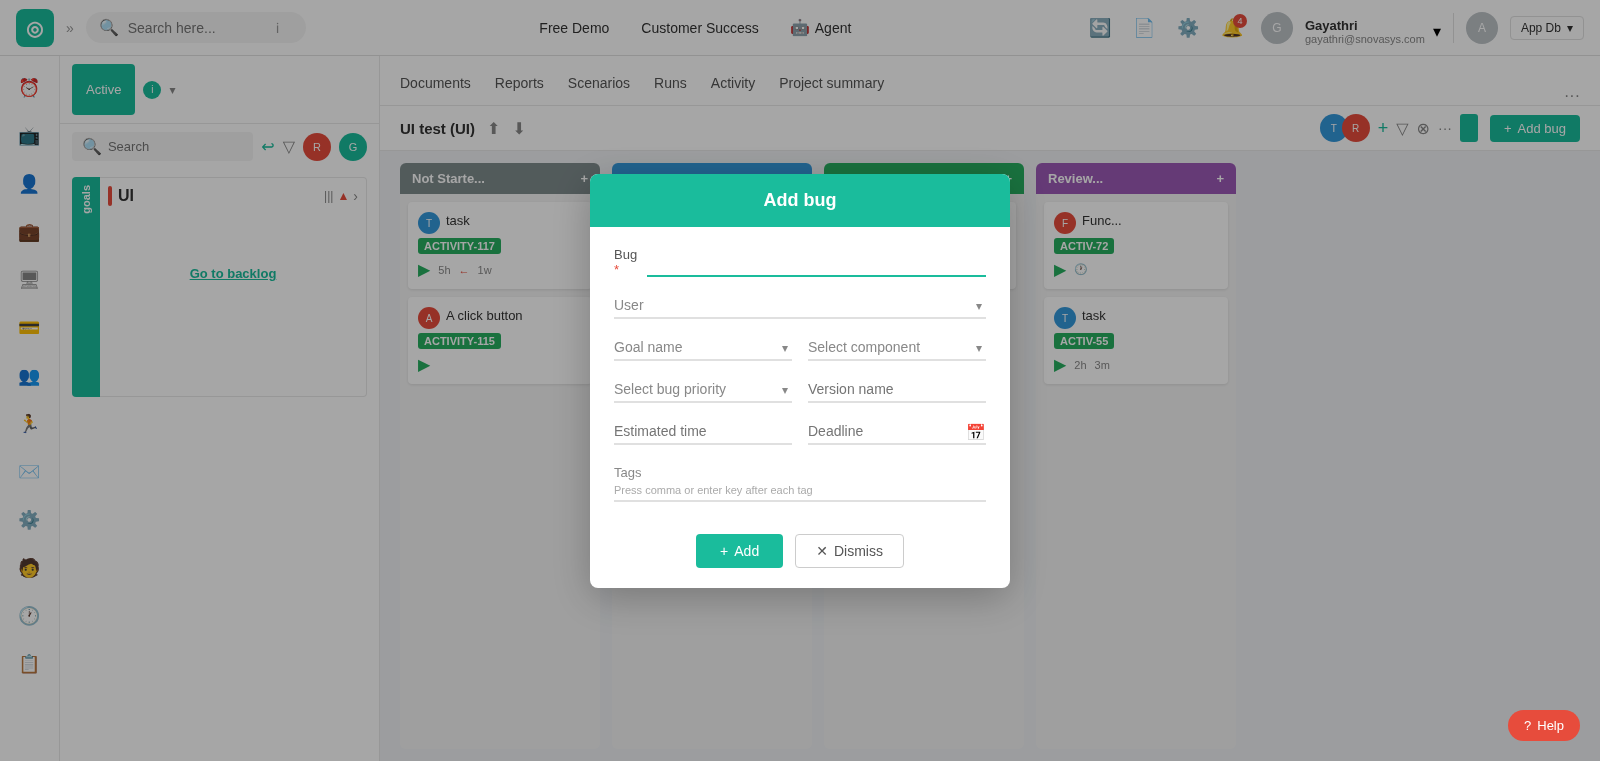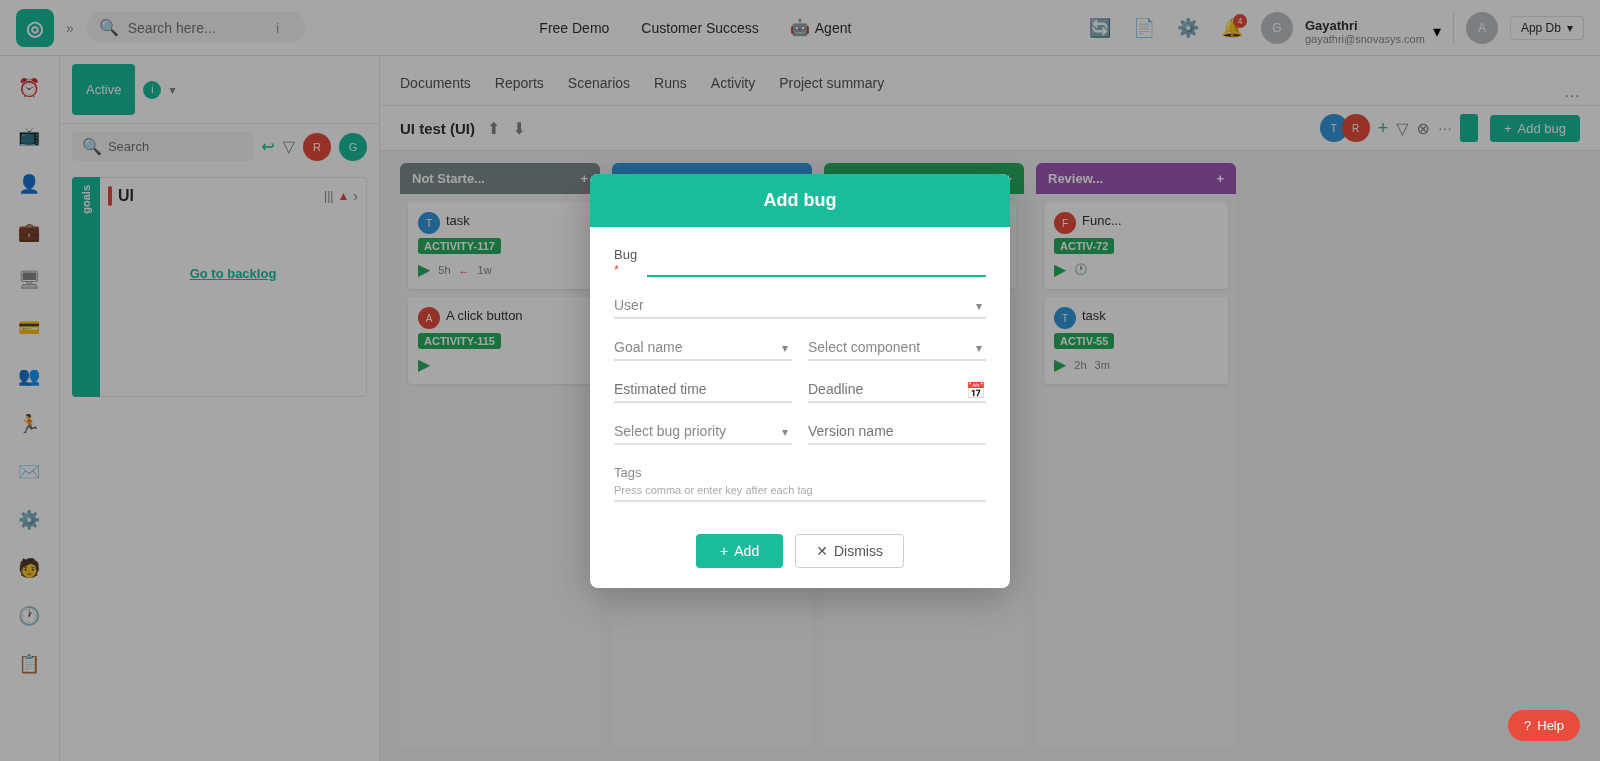--- a/index.html
+++ b/index.html
@@ -468,37 +468,37 @@
           </select>
         </div>
         <div class="select-wrapper">
           <select class="field-select">
             <option value="">Select component</option>
           </select>
         </div>
       </div>
 
       <div class="field-row">
-        <div class="field-group" style="flex:1;">
-          <input class="field-input" type="text" placeholder="Estimated time" style="">
-        </div>
-        <div class="field-group" style="flex:1;position:relative;">
-          <input class="field-input" type="text" placeholder="Deadline" style="">
-          <span style="position:absolute;right:0;top:50%;transform:translateY(-50%);color:#888;">📅</span>
-        </div>
-      </div>
-
-      <div class="field-row">
         <div class="select-wrapper">
           <select class="field-select">
             <option value="">Select bug priority</option>
           </select>
         </div>
         <div class="field-group" style="flex:1;">
           <input class="field-input" type="text" placeholder="Version name" style="">
+        </div>
+      </div>
+
+      <div class="field-row">
+        <div class="field-group" style="flex:1;">
+          <input class="field-input" type="text" placeholder="Estimated time" style="">
+        </div>
+        <div class="field-group" style="flex:1;position:relative;">
+          <input class="field-input" type="text" placeholder="Deadline" style="">
+          <span style="position:absolute;right:0;top:50%;transform:translateY(-50%);color:#888;">📅</span>
         </div>
       </div>
 
       <div class="tags-area">
         <div class="tags-label">Tags</div>
         <div class="tags-hint">Press comma or enter key after each tag</div>
       </div>
     </div>
 
     <div class="modal-footer">

